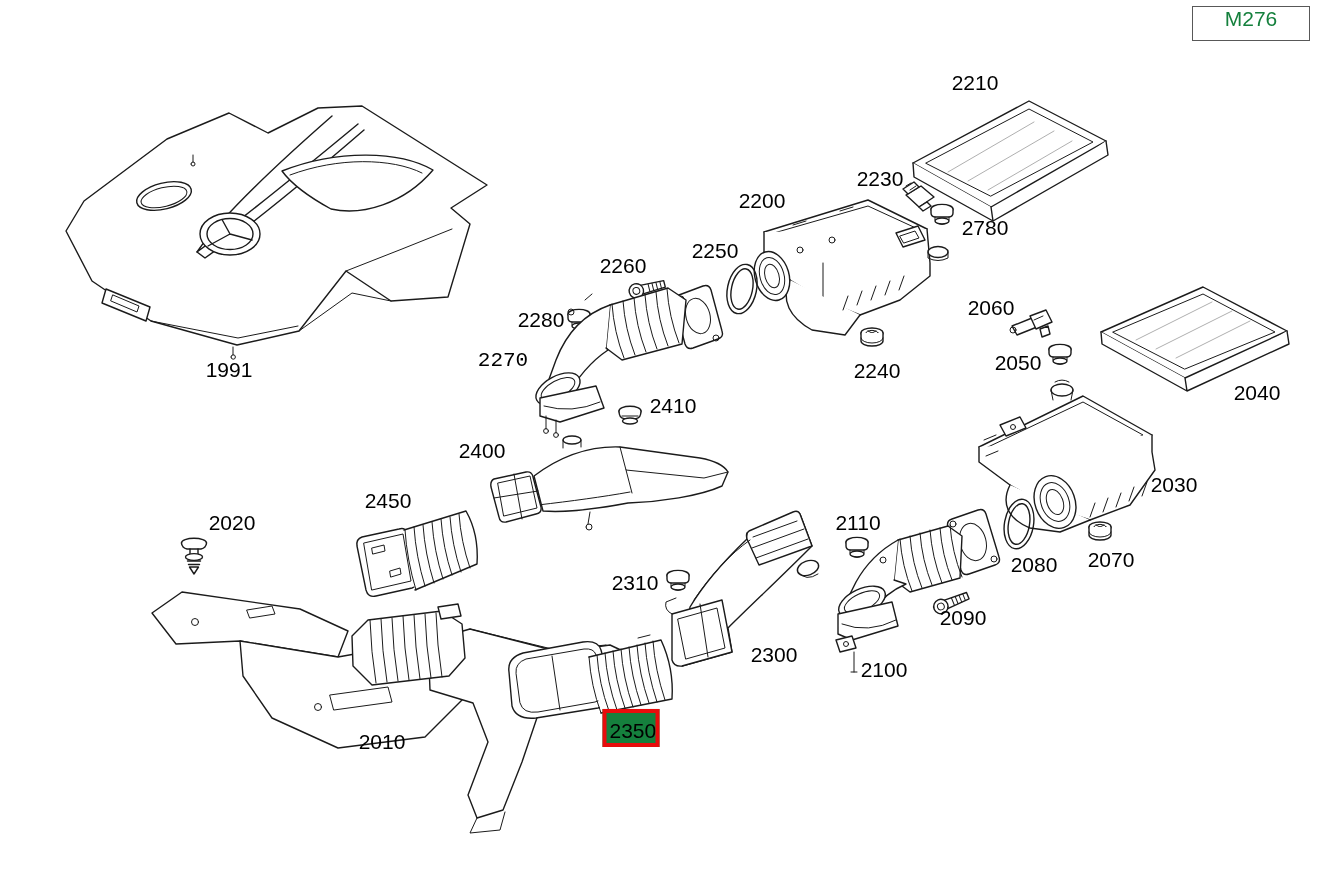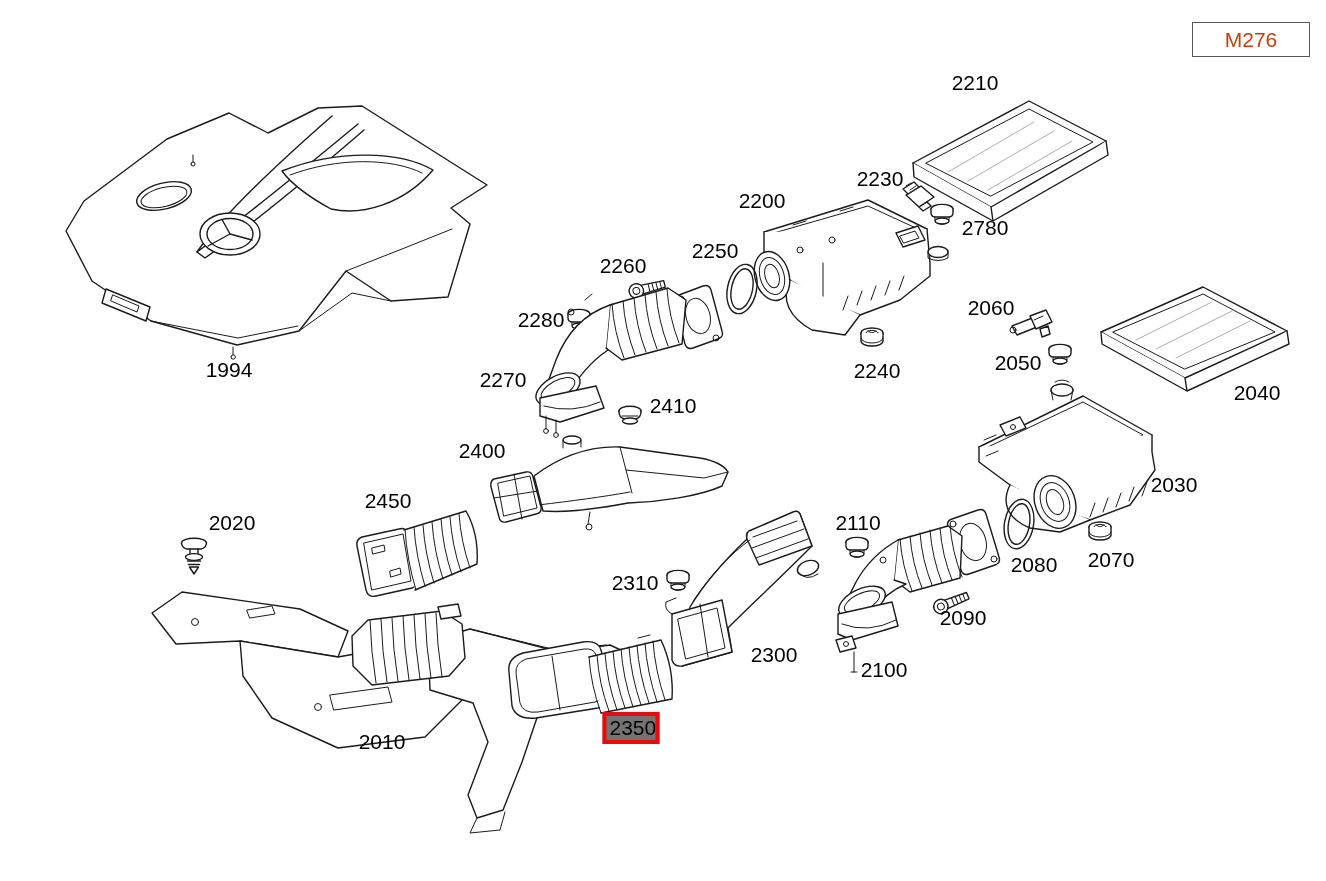--- a/index.html
+++ b/index.html
@@ -14,27 +14,27 @@
   #art .solid{fill:#ffffff;}
   #art .thin{stroke-width:1;}
   #art .shade{stroke:#9a9a9a;stroke-width:0.8;}
   .callout{
     position:absolute;transform:translate(-50%,-50%);
     font-size:21px;line-height:1.05;color:#000;white-space:nowrap;
     cursor:pointer;user-select:none;
   }
   .callout.highlighted{
     border:4px solid var(--hl,#e80c0c);
-    width:46px;overflow:hidden;padding:1px 0 1px 3px;
-    background:#737373;box-sizing:content-box;text-align:center;
+    width:46px;overflow:hidden;padding:7px 0 1px 3px;
+    background:#15803d;box-sizing:content-box;text-align:center;
   }
   .code-box{
-    position:absolute;left:1192px;top:22px;width:116px;height:33px;
-    border:1.6px solid #585858;display:flex;align-items:center;justify-content:center;
-    font-size:21px;color:#c2410c;background:#fff;
+    position:absolute;left:1192px;top:6px;width:116px;height:33px;
+    border:1.6px solid #585858;display:flex;align-items:flex-start;justify-content:center;
+    font-size:21px;color:#15803d;background:#fff;
   }
 </style>
 </head>
 <body>
 
 <div id="stage">
 
   <svg id="art" width="1326" height="881" viewBox="0 0 1326 881">
     <defs>
       <g id="g-grommet">
@@ -306,40 +306,40 @@
     <g>
       <use href="#g-oring" transform="translate(1019,524) rotate(10)"></use>
     </g>
   </svg>
 
   <div class="code-box">
     <span>M276</span>
   </div>
 
   <div id="callout-layer">
-      <div class="callout" style="left: 229px; top: 370px;">1994</div>
+      <div class="callout" style="left: 229px; top: 370px;">1991</div>
       <div class="callout" style="left: 365px; top: 742px; margin-left: 17px;">2010</div>
       <div class="callout" style="left: 196px; top: 523px; margin-left: 36px;">2020</div>
       <div class="callout" style="left: 1174px; top: 485px;">2030</div>
       <div class="callout" style="left: 1257px; top: 393px;">2040</div>
       <div class="callout" style="left: 1018px; top: 363px;">2050</div>
       <div class="callout" style="left: 991px; top: 308px;">2060</div>
       <div class="callout" style="left: 1111px; top: 560px;">2070</div>
       <div class="callout" style="left: 1034px; top: 565px;">2080</div>
       <div class="callout" style="left: 963px; top: 618px;">2090</div>
       <div class="callout" style="left: 884px; top: 670px;">2100</div>
       <div class="callout" style="left: 858px; top: 523px;">2110</div>
       <div class="callout" style="left: 762px; top: 201px;">2200</div>
       <div class="callout" style="left: 975px; top: 83px;">2210</div>
       <div class="callout" style="left: 985px; top: 228px;">2780</div>
       <div class="callout" style="left: 880px; top: 179px;">2230</div>
       <div class="callout" style="left: 877px; top: 371px;">2240</div>
       <div class="callout" style="left: 715px; top: 251px;">2250</div>
       <div class="callout" style="left: 623px; top: 266px;">2260</div>
-      <div class="callout" style="left: 503px; top: 380px;">2270</div>
+      <div class="callout" style="left: 503px; top: 361px; font-family: Liberation Mono, monospace;">2270</div>
       <div class="callout" style="left: 541px; top: 320px;">2280</div>
       <div class="callout" style="left: 774px; top: 655px;">2300</div>
       <div class="callout" style="left: 635px; top: 583px;">2310</div>
       <div class="callout highlighted" style="left: 631px; top: 728px;">2350</div>
       <div class="callout" style="left: 482px; top: 451px;">2400</div>
       <div class="callout" style="left: 673px; top: 406px;">2410</div>
       <div class="callout" style="left: 388px; top: 501px;">2450</div>
     </div>
 </div>
 

